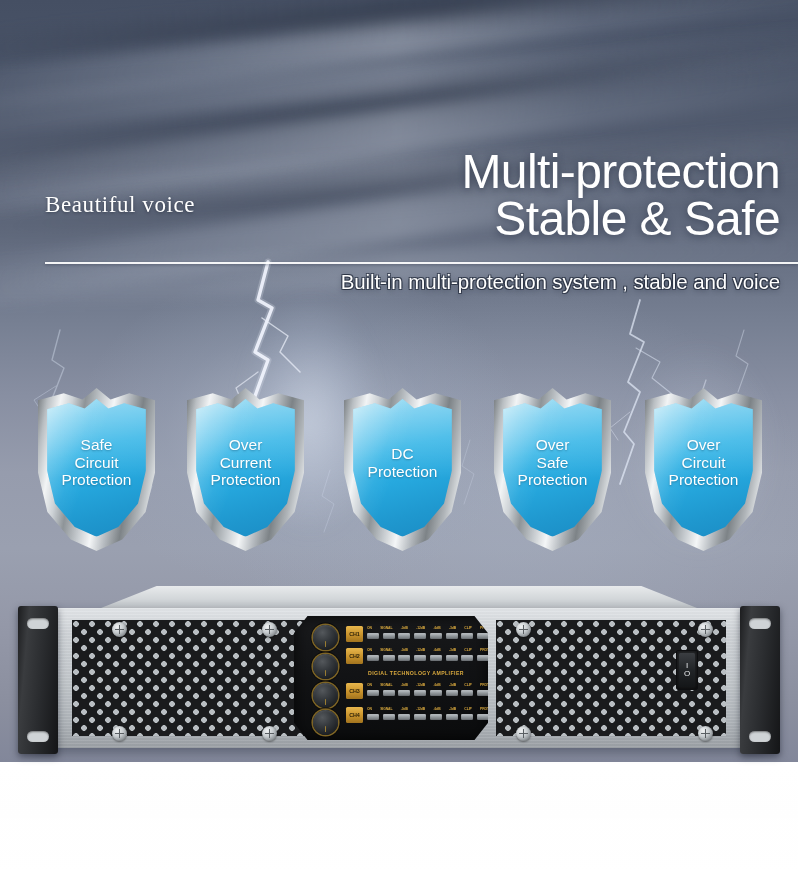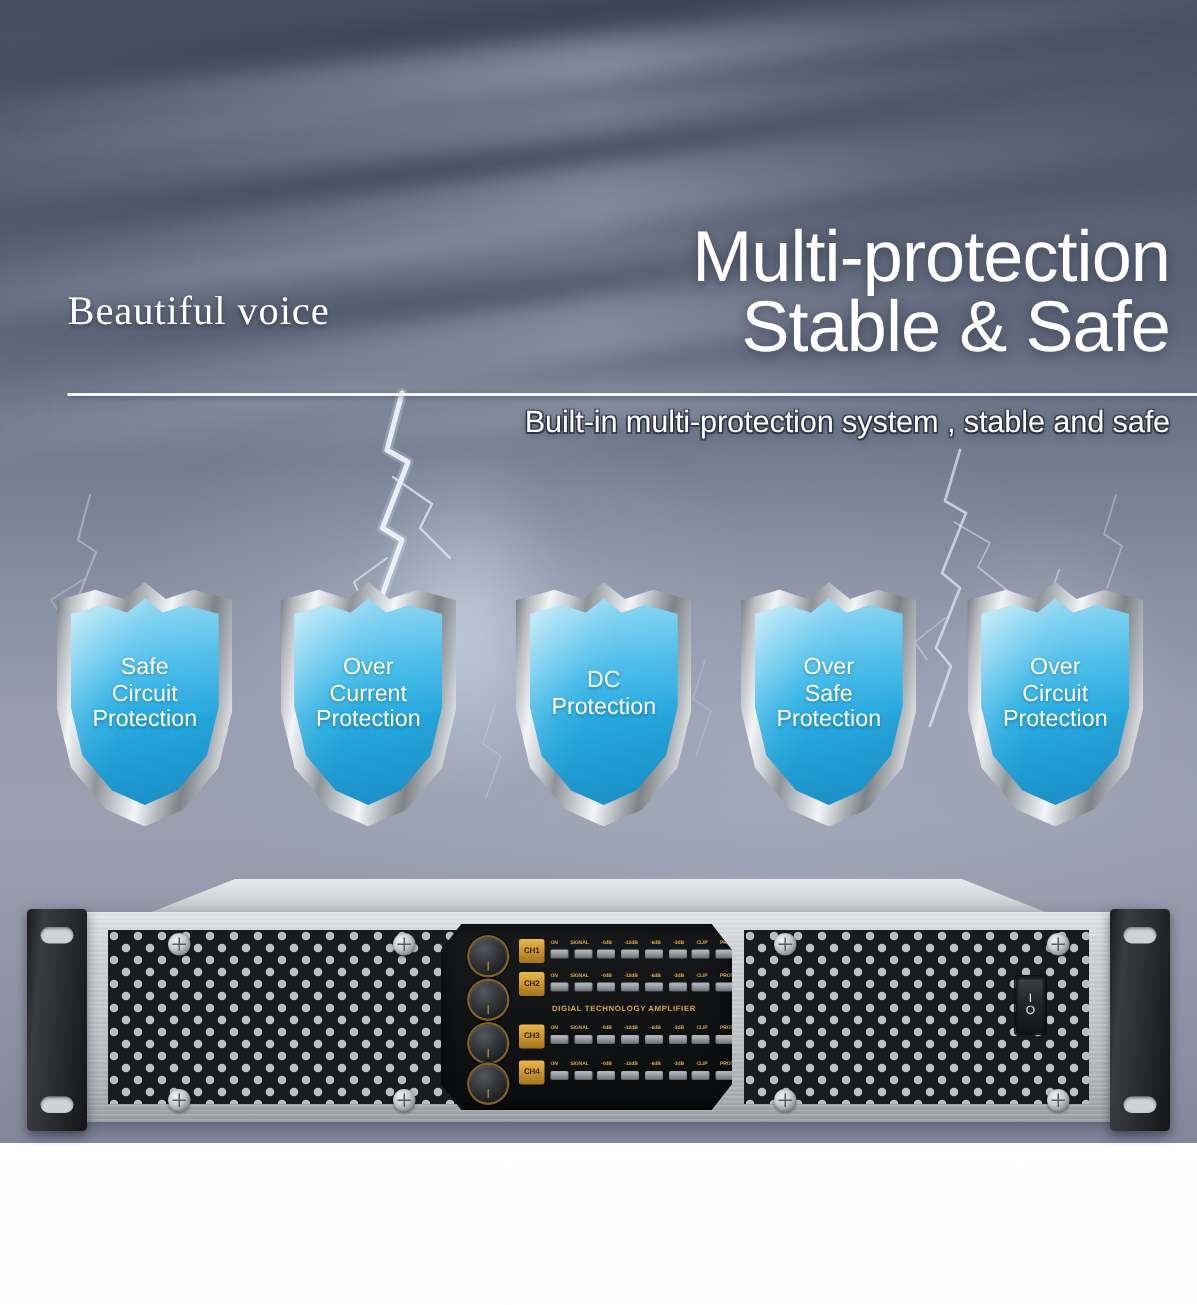--- a/index.html
+++ b/index.html
@@ -67,21 +67,21 @@
     filter:blur(12px);
   }
 
   svg.bolts { position:absolute; left:0; top:0; width:798px; height:762px; }
 
   
   .hl-left {
     position:absolute; left:45px; top:190px; width:230px;
     color:#ffffff;
     font-family:"Liberation Serif", serif;
-    font-size:27px; line-height:1.28; letter-spacing:.6px;
+    font-size:23px; line-height:1.28; letter-spacing:.6px;
     text-shadow:0 1px 3px rgba(25,32,48,.55);
   }
   .headline {
     position:absolute; right:18px; top:148px;
     text-align:right; color:#ffffff;
     font-size:48px; line-height:0.98; font-weight:400;
     letter-spacing:-0.6px;
     text-shadow:0 2px 7px rgba(30,38,55,.50);
   }
   .headline .l2 { display:block; }
@@ -314,21 +314,21 @@
 
   <div class="hl-left">Beautiful voice</div>
 
   <div class="headline">
     <span class="l1">Multi-protection</span>
     <span class="l2">Stable &amp; Safe</span>
   </div>
 
   <div class="rule"></div>
 
-  <div class="subtitle">Built-in multi-protection system , stable and safe</div>
+  <div class="subtitle">Built-in multi-protection system , stable and voice</div>
 
   <div class="shield-row">
     <div class="shield" style="left:38px;">
       <div class="metal sh-clip"></div>
       <div class="inner-dk sh-clip"></div>
       <div class="inner sh-clip"></div>
       <div class="gloss sh-clip"></div>
       <div class="shield-label">
         <span>Safe</span>
         <span>Circuit</span>

